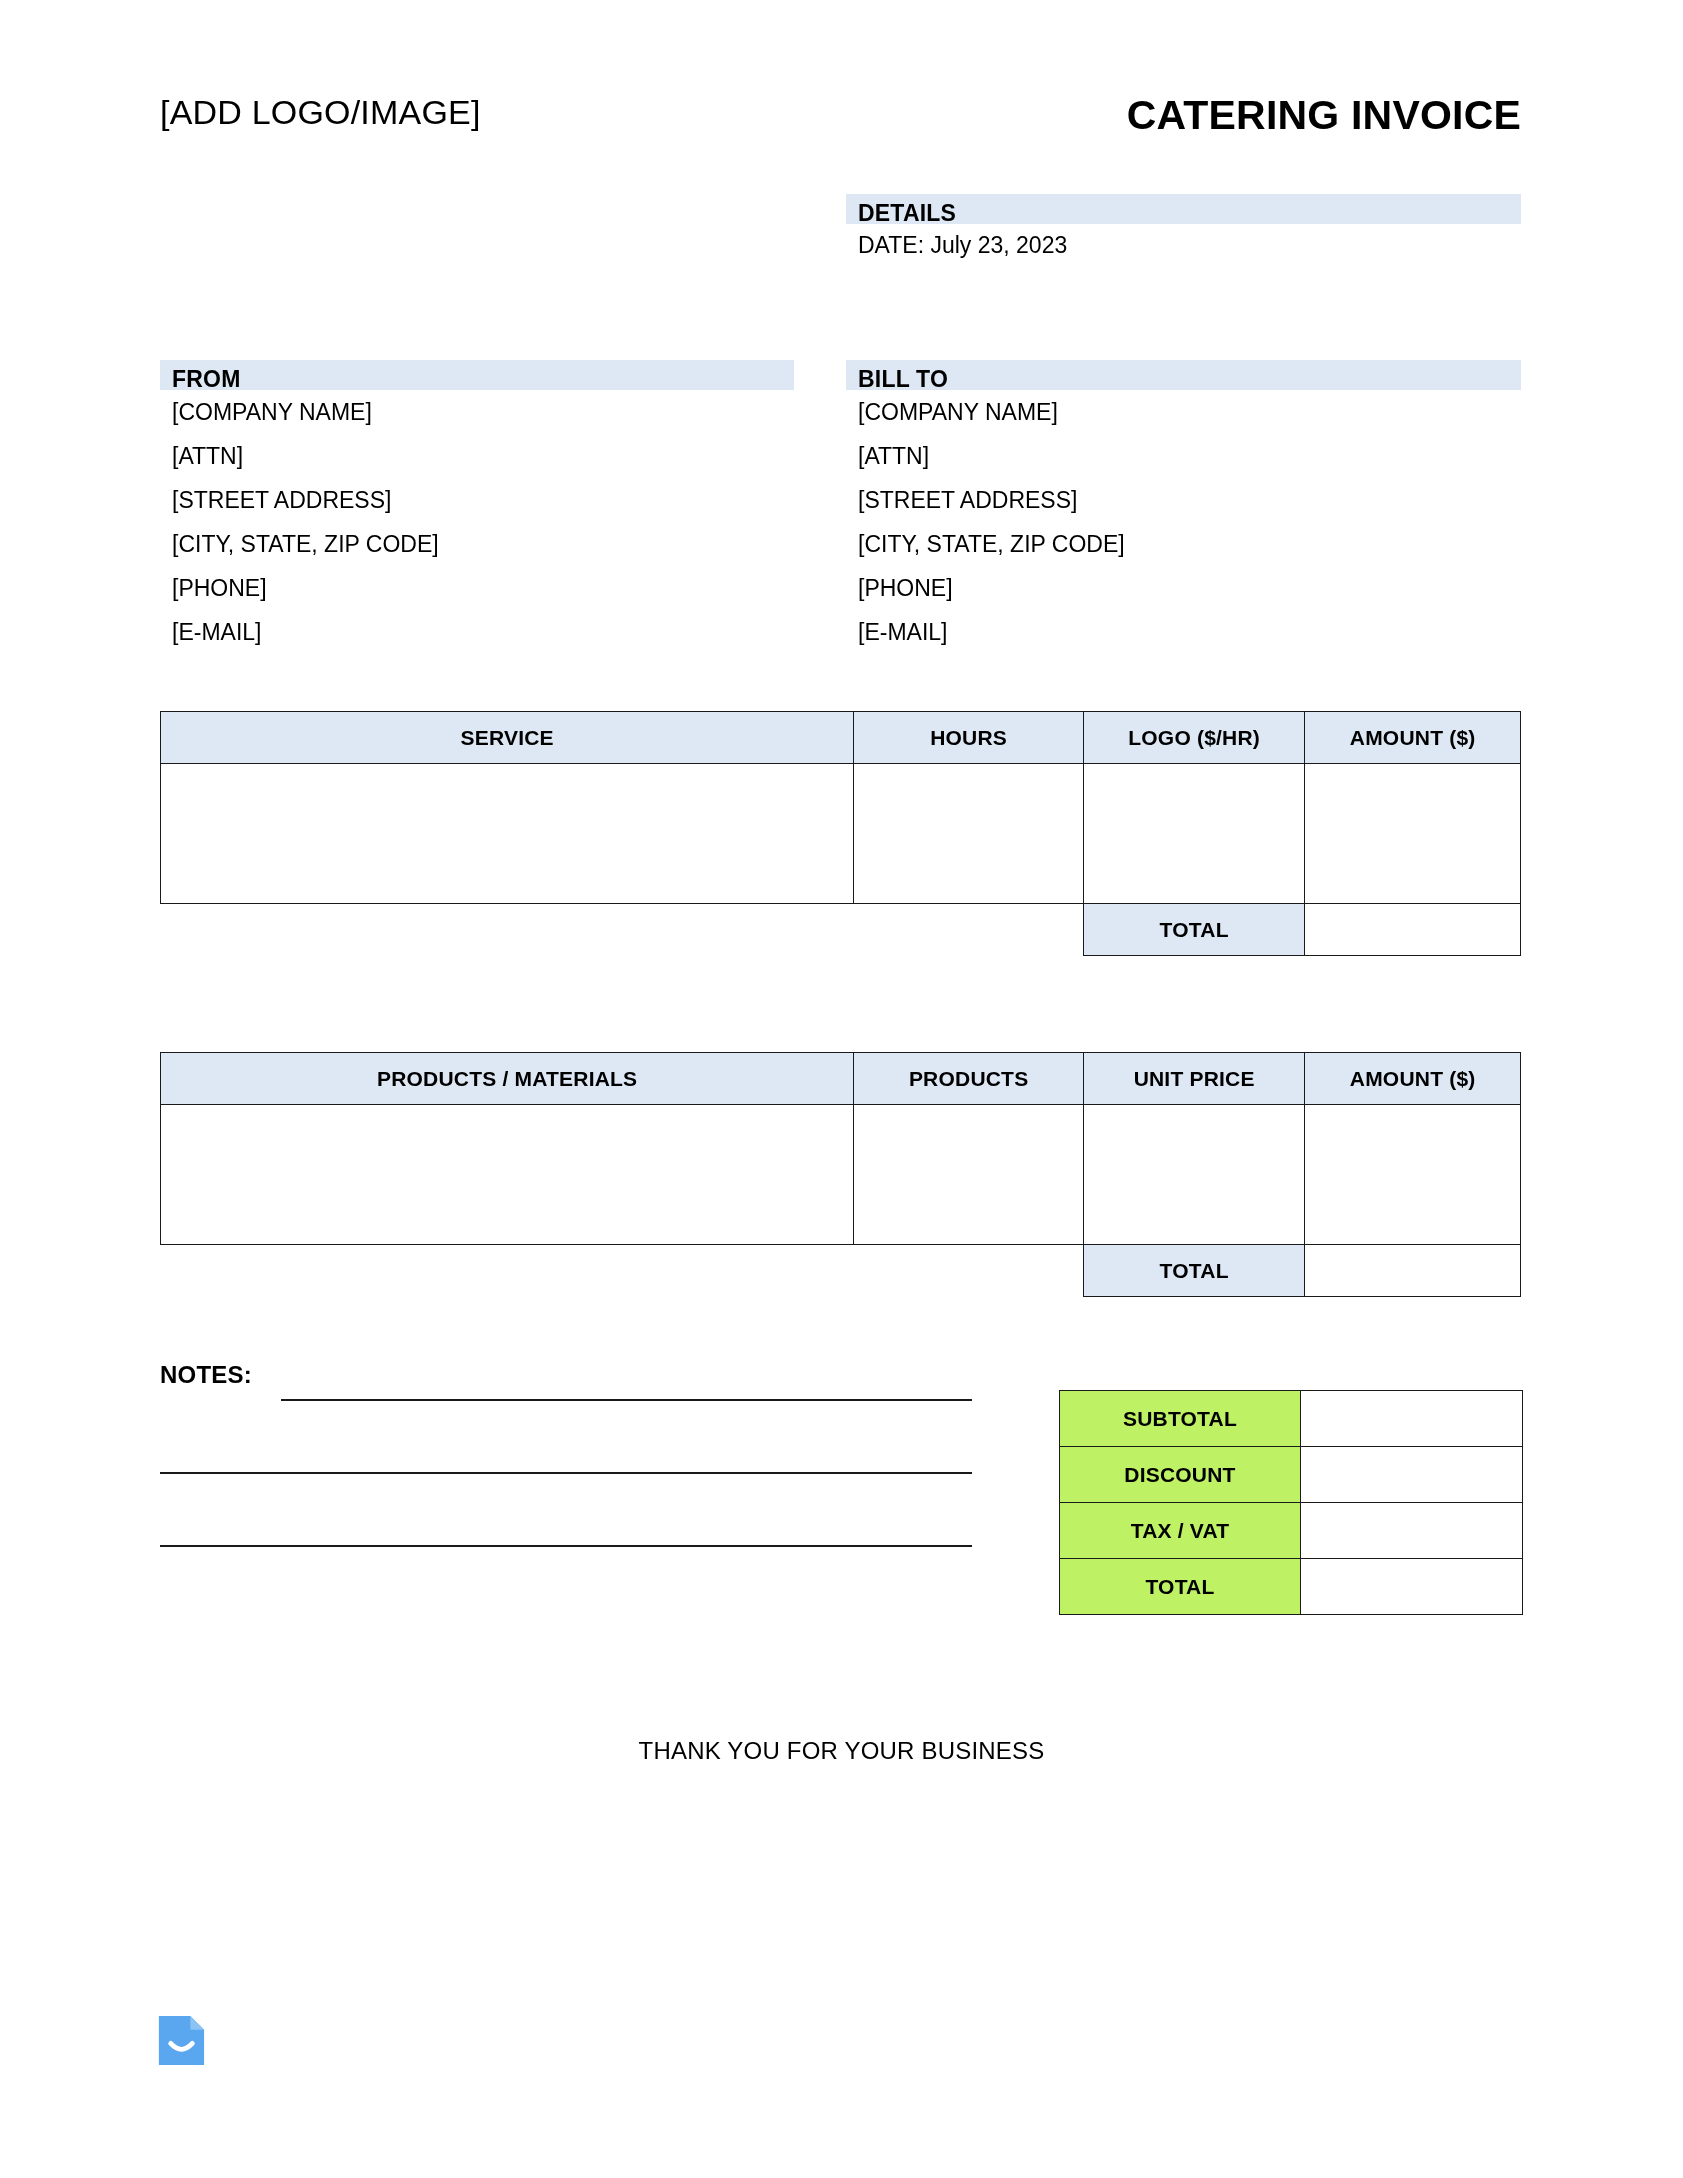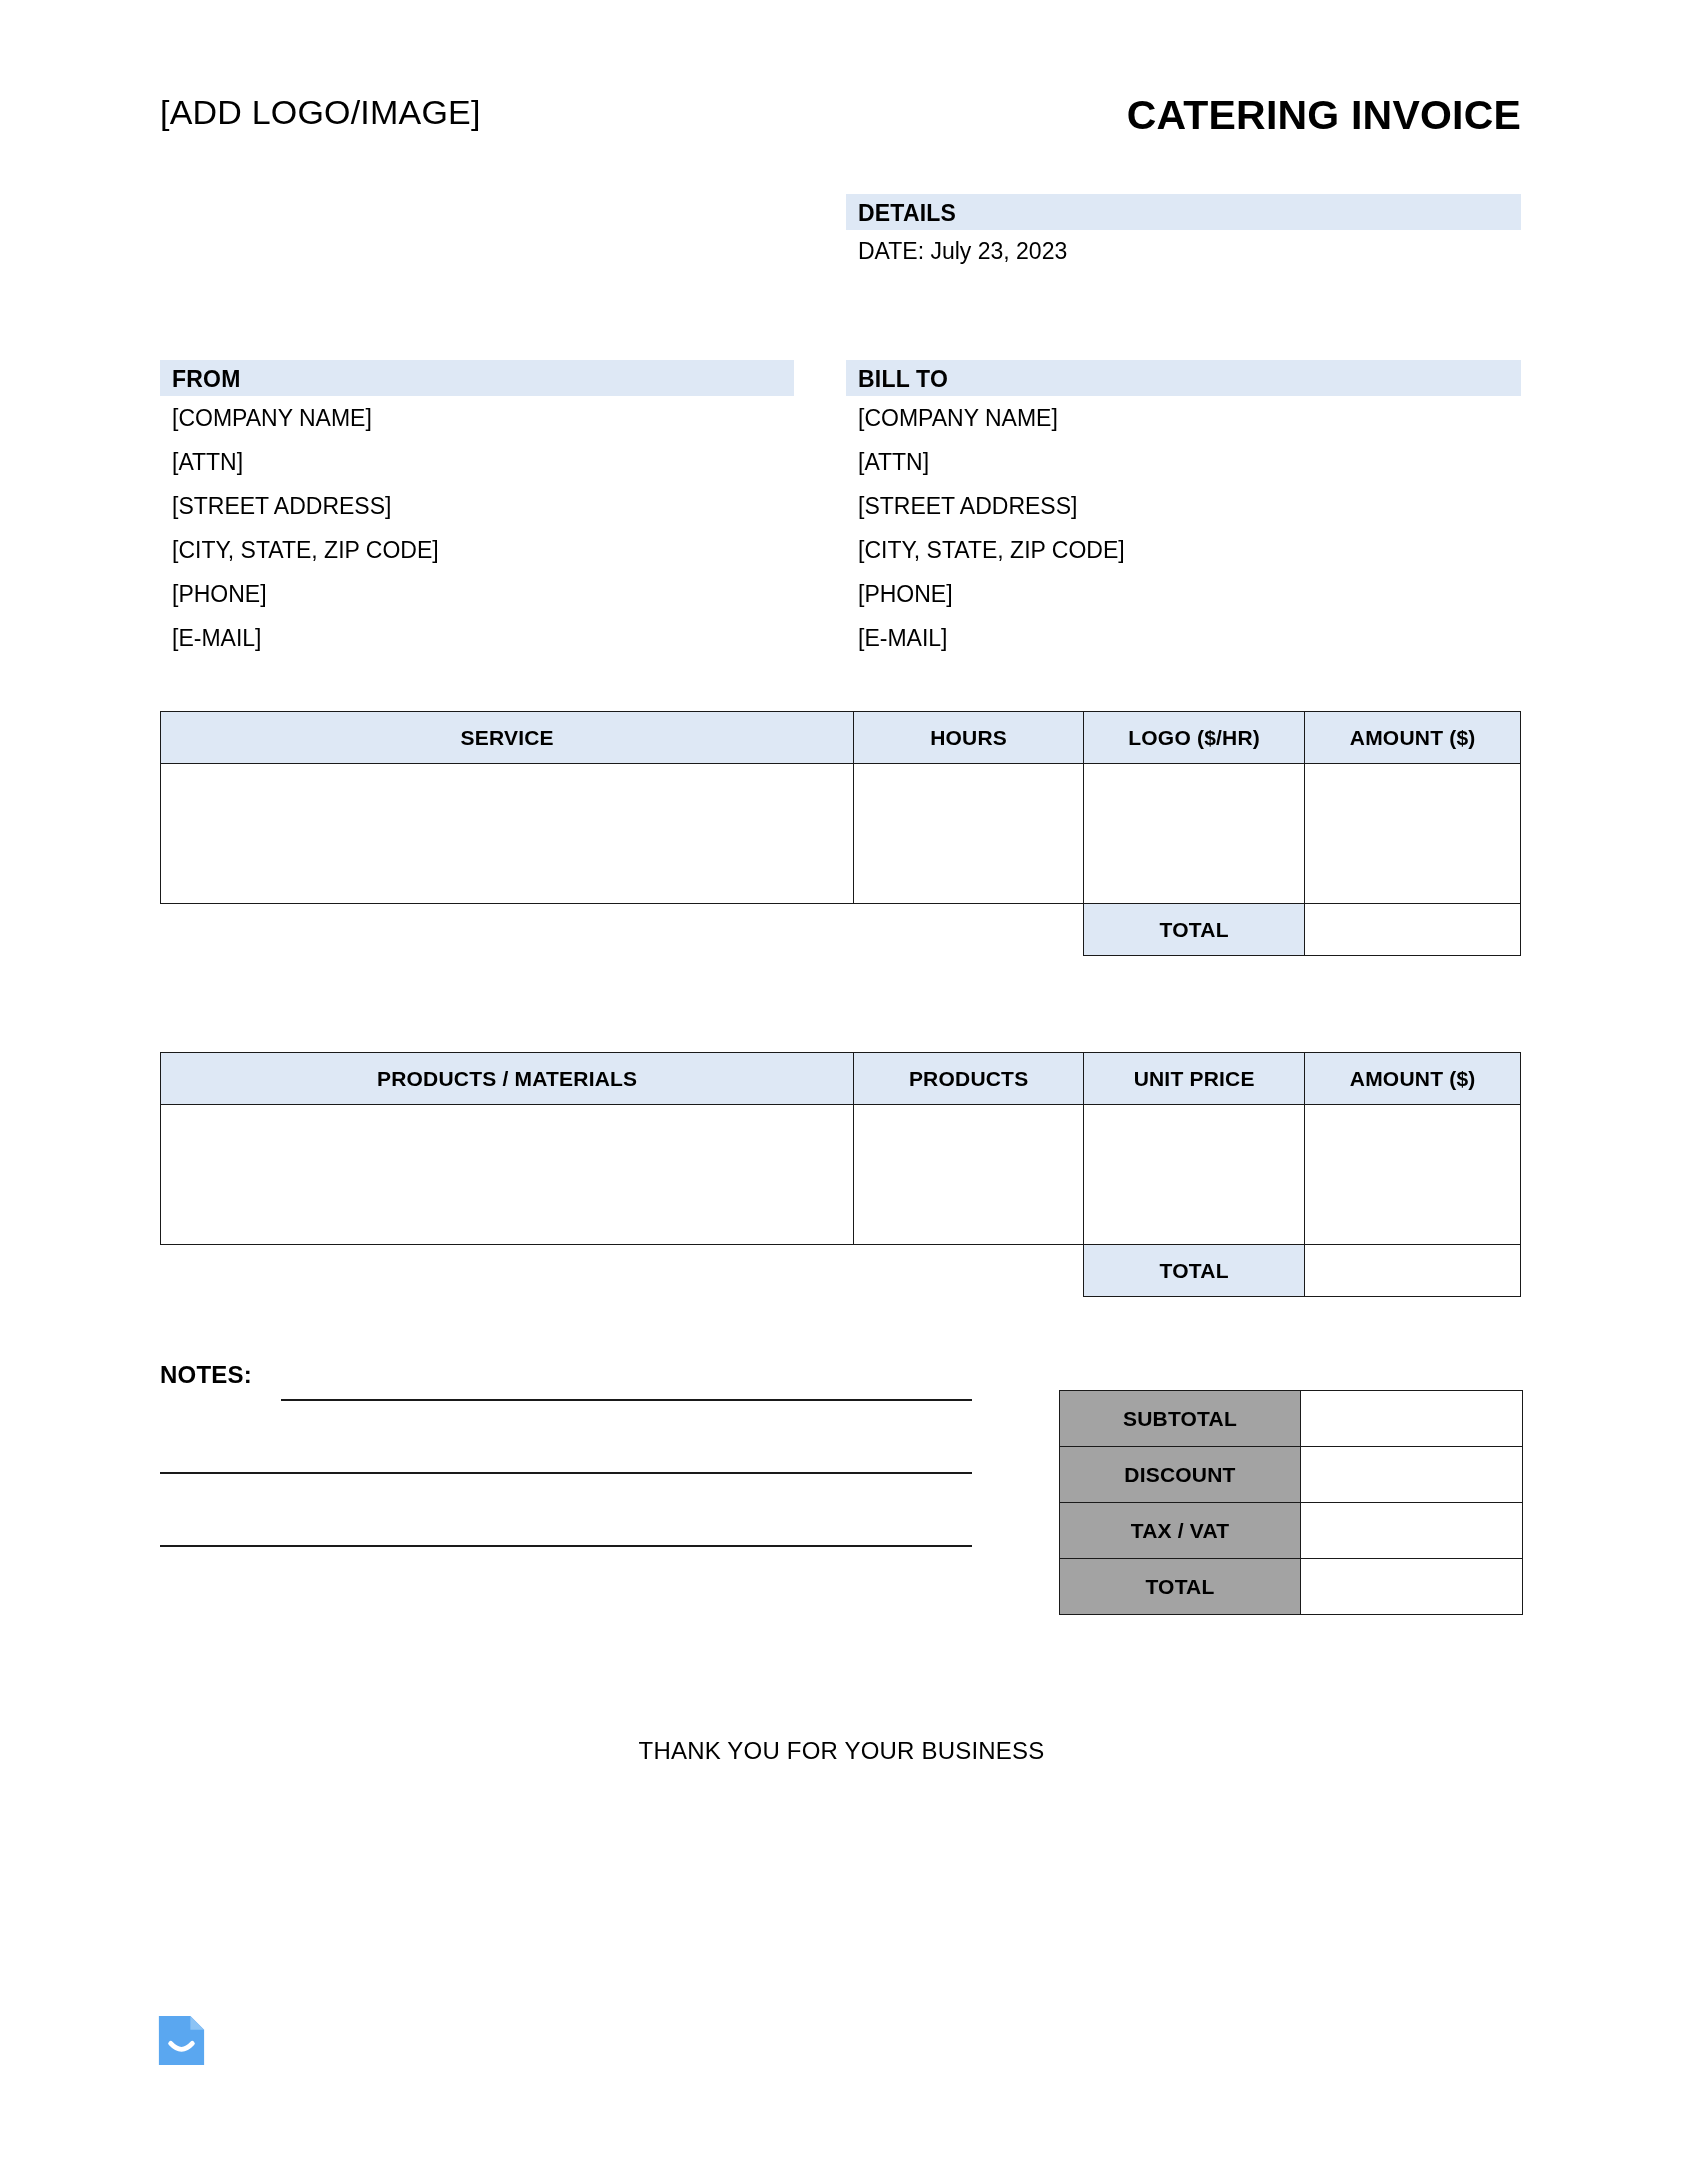--- a/index.html
+++ b/index.html
@@ -50,21 +50,21 @@
     font-weight: bold;
     letter-spacing: 0.2px;
     white-space: nowrap;
     line-height: 1;
     margin-left: 48px;
   }
 
   
   .bar {
     background: #dee8f5;
-    height: 36px;
+    height: 30px;
     line-height: 38px;
     font-size: 23px;
     font-weight: bold;
     padding-left: 12px;
     box-sizing: border-box;
     letter-spacing: 0.2px;
   }
 
   
   .details-block {
@@ -178,21 +178,21 @@
     border-collapse: collapse;
     table-layout: fixed;
     font-size: 21px;
   }
   #summary-table td {
     border: 1.5px solid #1a1a1a;
     height: 55px;
     padding: 0;
   }
   #summary-table td.sum-label {
-    background: #a3a3a3;
+    background: #bef264;
     font-weight: bold;
     text-align: center;
     letter-spacing: 0.2px;
   }
 
   
   .footer-thanks {
     position: absolute;
     left: 0;
     top: 1737px;

